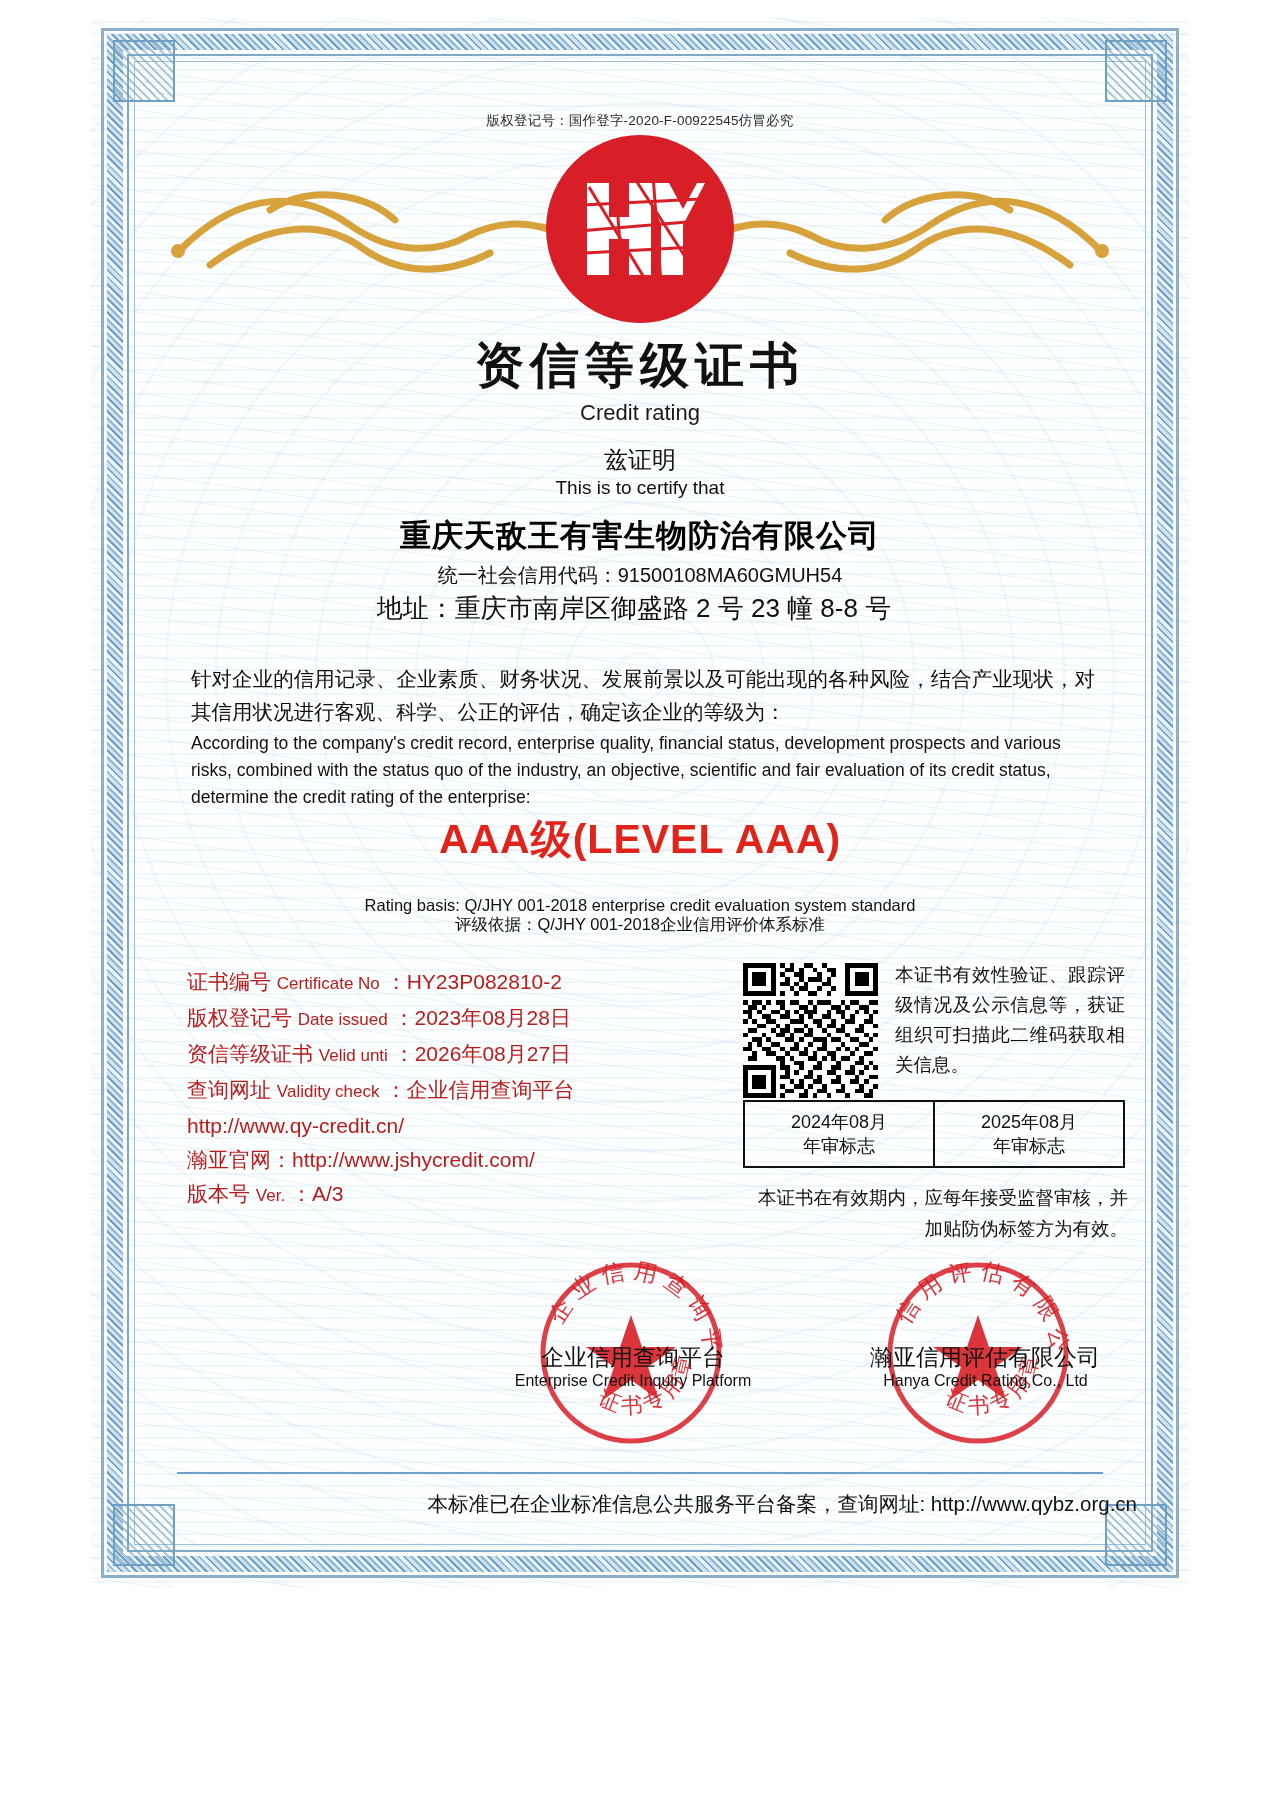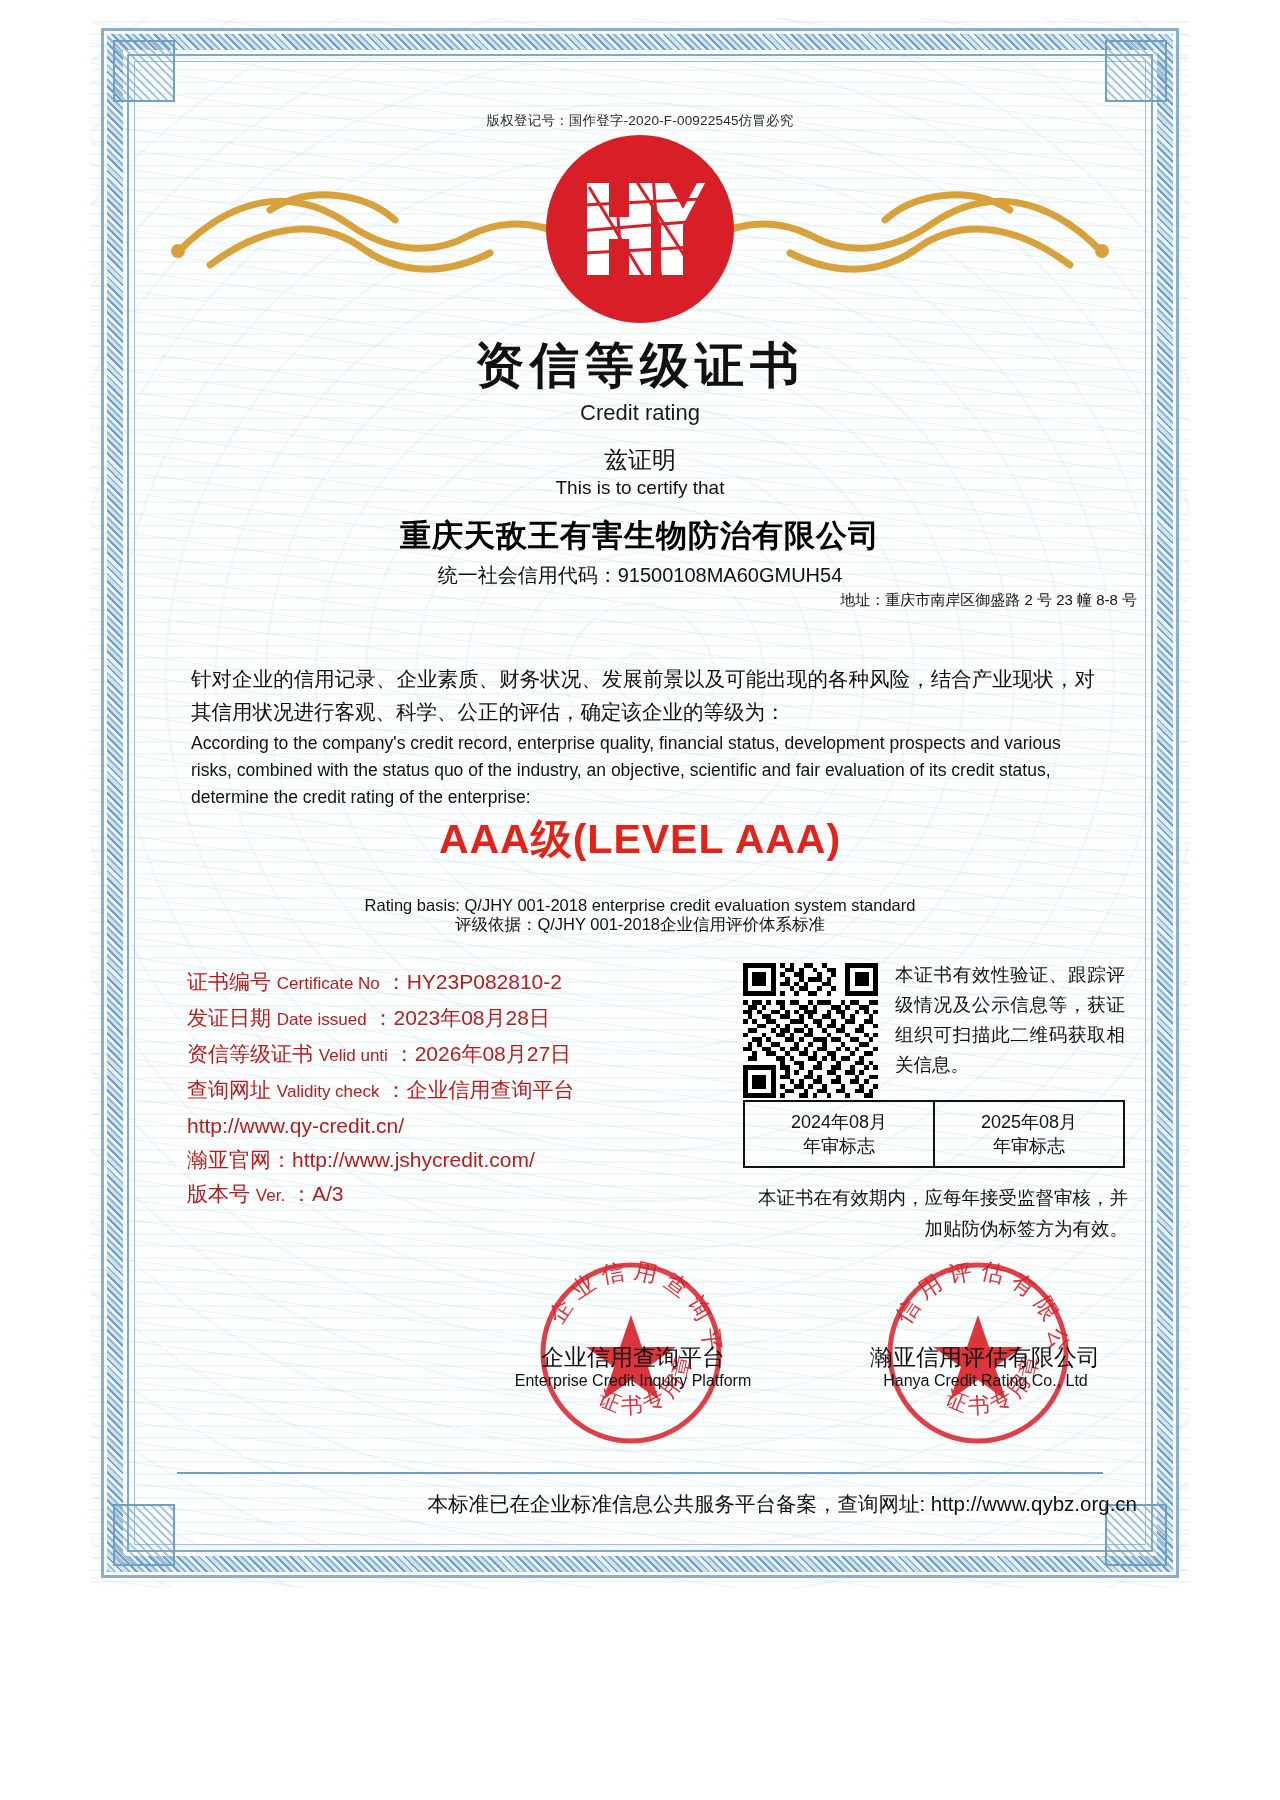--- a/index.html
+++ b/index.html
@@ -140,22 +140,22 @@
   }
   .company {
     position: absolute; top: 445px; left: 0; right: 0; text-align: center;
     font-size: 31px; font-weight: bold; color: #000; letter-spacing: 1px;
   }
   .usci {
     position: absolute; top: 492px; left: 0; right: 0; text-align: center;
     font-size: 20px; color: #111;
   }
   .addr {
-    position: absolute; top: 521px; left: 0; right: 0; text-align: right;
-    font-size: 15px; color: #111;
+    position: absolute; top: 521px; left: 0; right: 12px; text-align: center;
+    font-size: 26px; color: #111;
   }
 
   .para-cn {
     position: absolute; top: 592px; left: 48px; right: 42px;
     font-size: 20.5px; line-height: 33px; color: #111; text-align: justify;
     text-indent: 0;
   }
   .para-en {
     position: absolute; top: 660px; left: 48px; right: 42px;
     font-size: 17.5px; line-height: 27px; color: #111; text-align: left;
@@ -312,21 +312,21 @@
     <div class="basis-cn">评级依据：Q/JHY 001-2018企业信用评价体系标准</div>
     <div class="basis-en">Rating basis: Q/JHY 001-2018 enterprise credit evaluation system standard</div>
 
     <div class="details">
       <div class="row">
         <span>证书编号</span>
         <span class="lbl-en">Certificate No</span>
         <span>：HY23P082810-2</span>
       </div>
       <div class="row">
-        <span>发证日期</span>
+        <span>版权登记号</span>
         <span class="lbl-en">Date issued</span>
         <span>：2023年08月28日</span>
       </div>
       <div class="row">
         <span>资信等级证书</span>
         <span class="lbl-en">Velid unti</span>
         <span>：2026年08月27日</span>
       </div>
       <div class="row">
         <span>查询网址</span>

